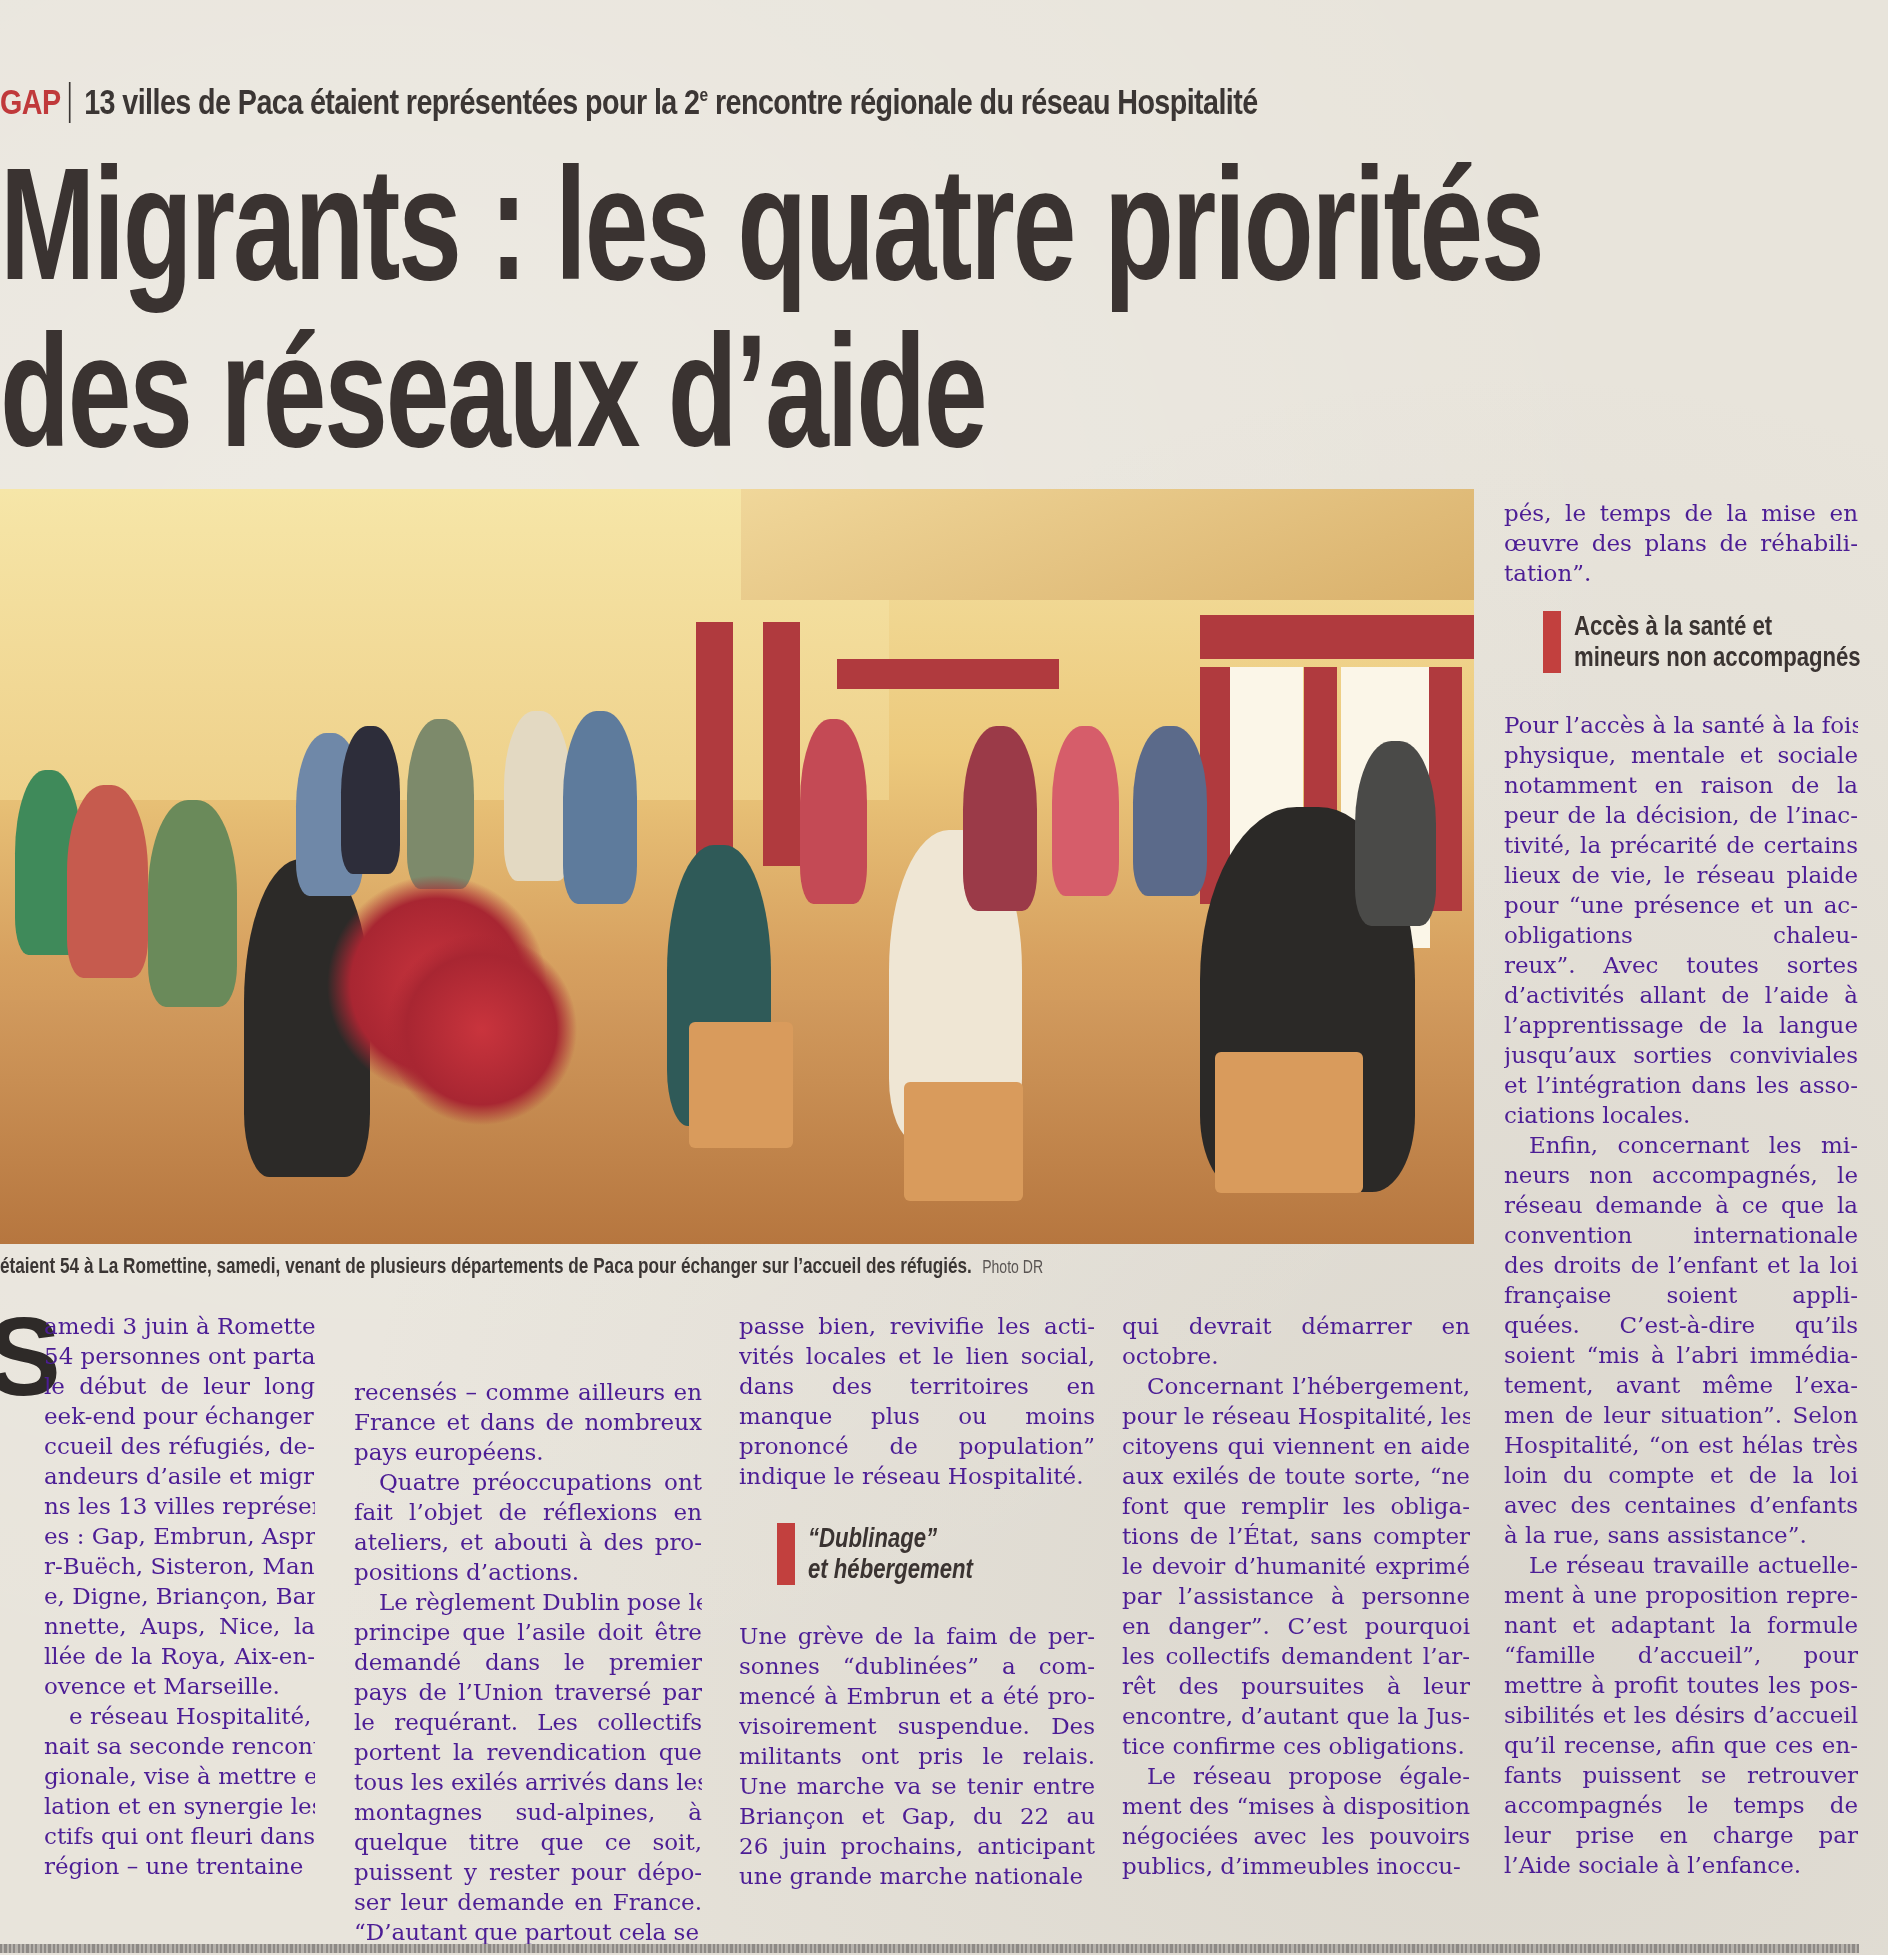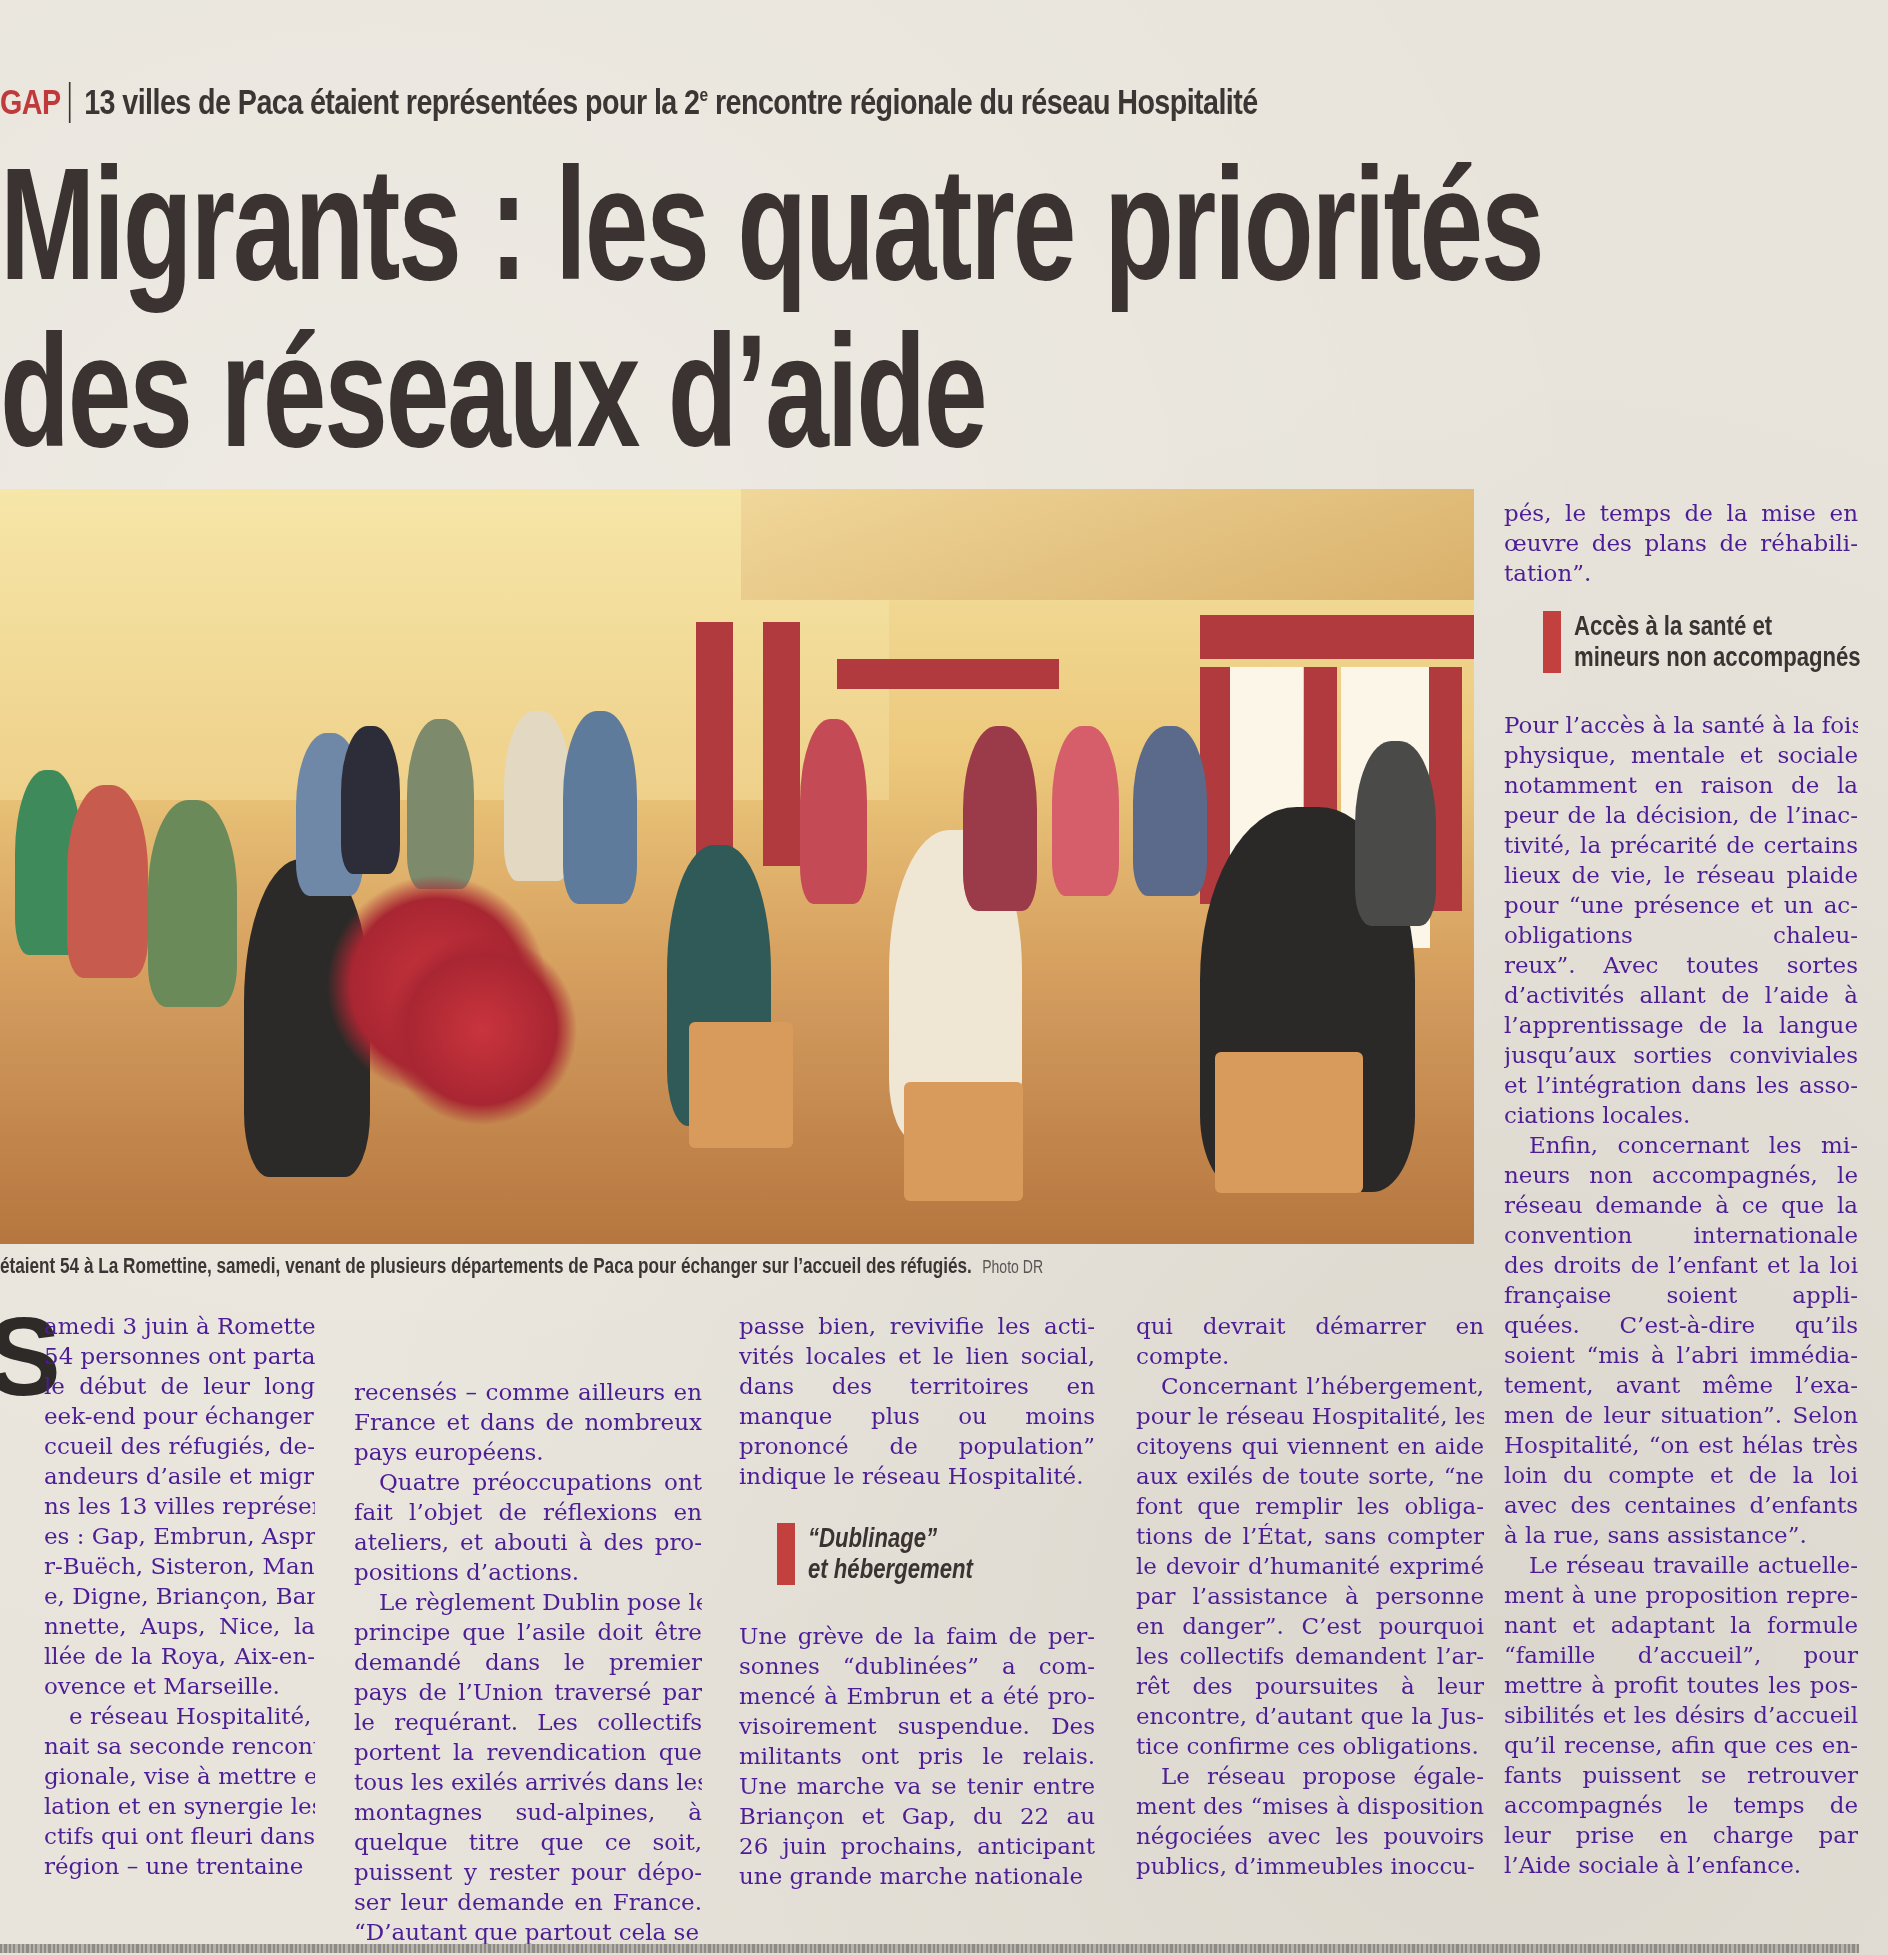--- a/index.html
+++ b/index.html
@@ -218,23 +218,23 @@
     <span class="line">sonnes “dublinées” a com-</span>
     <span class="line">mencé à Embrun et a été pro-</span>
     <span class="line">visoirement suspendue. Des</span>
     <span class="line">militants ont pris le relais.</span>
     <span class="line">Une marche va se tenir entre</span>
     <span class="line">Briançon et Gap, du 22 au</span>
     <span class="line">26 juin prochains, anticipant</span>
     <span class="line last">une grande marche nationale</span>
   </div>
 
-<div class="col" id="col4" style="left:1122px;top:1311px;width:348px;margin-left:14px;">
+<div class="col" id="col4" style="left:1122px;top:1311px;width:348px;">
     <span class="line">qui devrait démarrer en</span>
-    <span class="line last">compte.</span>
+    <span class="line last">octobre.</span>
     <span class="line" style="text-indent: 25px;">Concernant l’hébergement,</span>
     <span class="line">pour le réseau Hospitalité, les</span>
     <span class="line">citoyens qui viennent en aide</span>
     <span class="line">aux exilés de toute sorte, “ne</span>
     <span class="line">font que remplir les obliga-</span>
     <span class="line">tions de l’État, sans compter</span>
     <span class="line">le devoir d’humanité exprimé</span>
     <span class="line">par l’assistance à personne</span>
     <span class="line">en danger”. C’est pourquoi</span>
     <span class="line">les collectifs demandent l’ar-</span>

